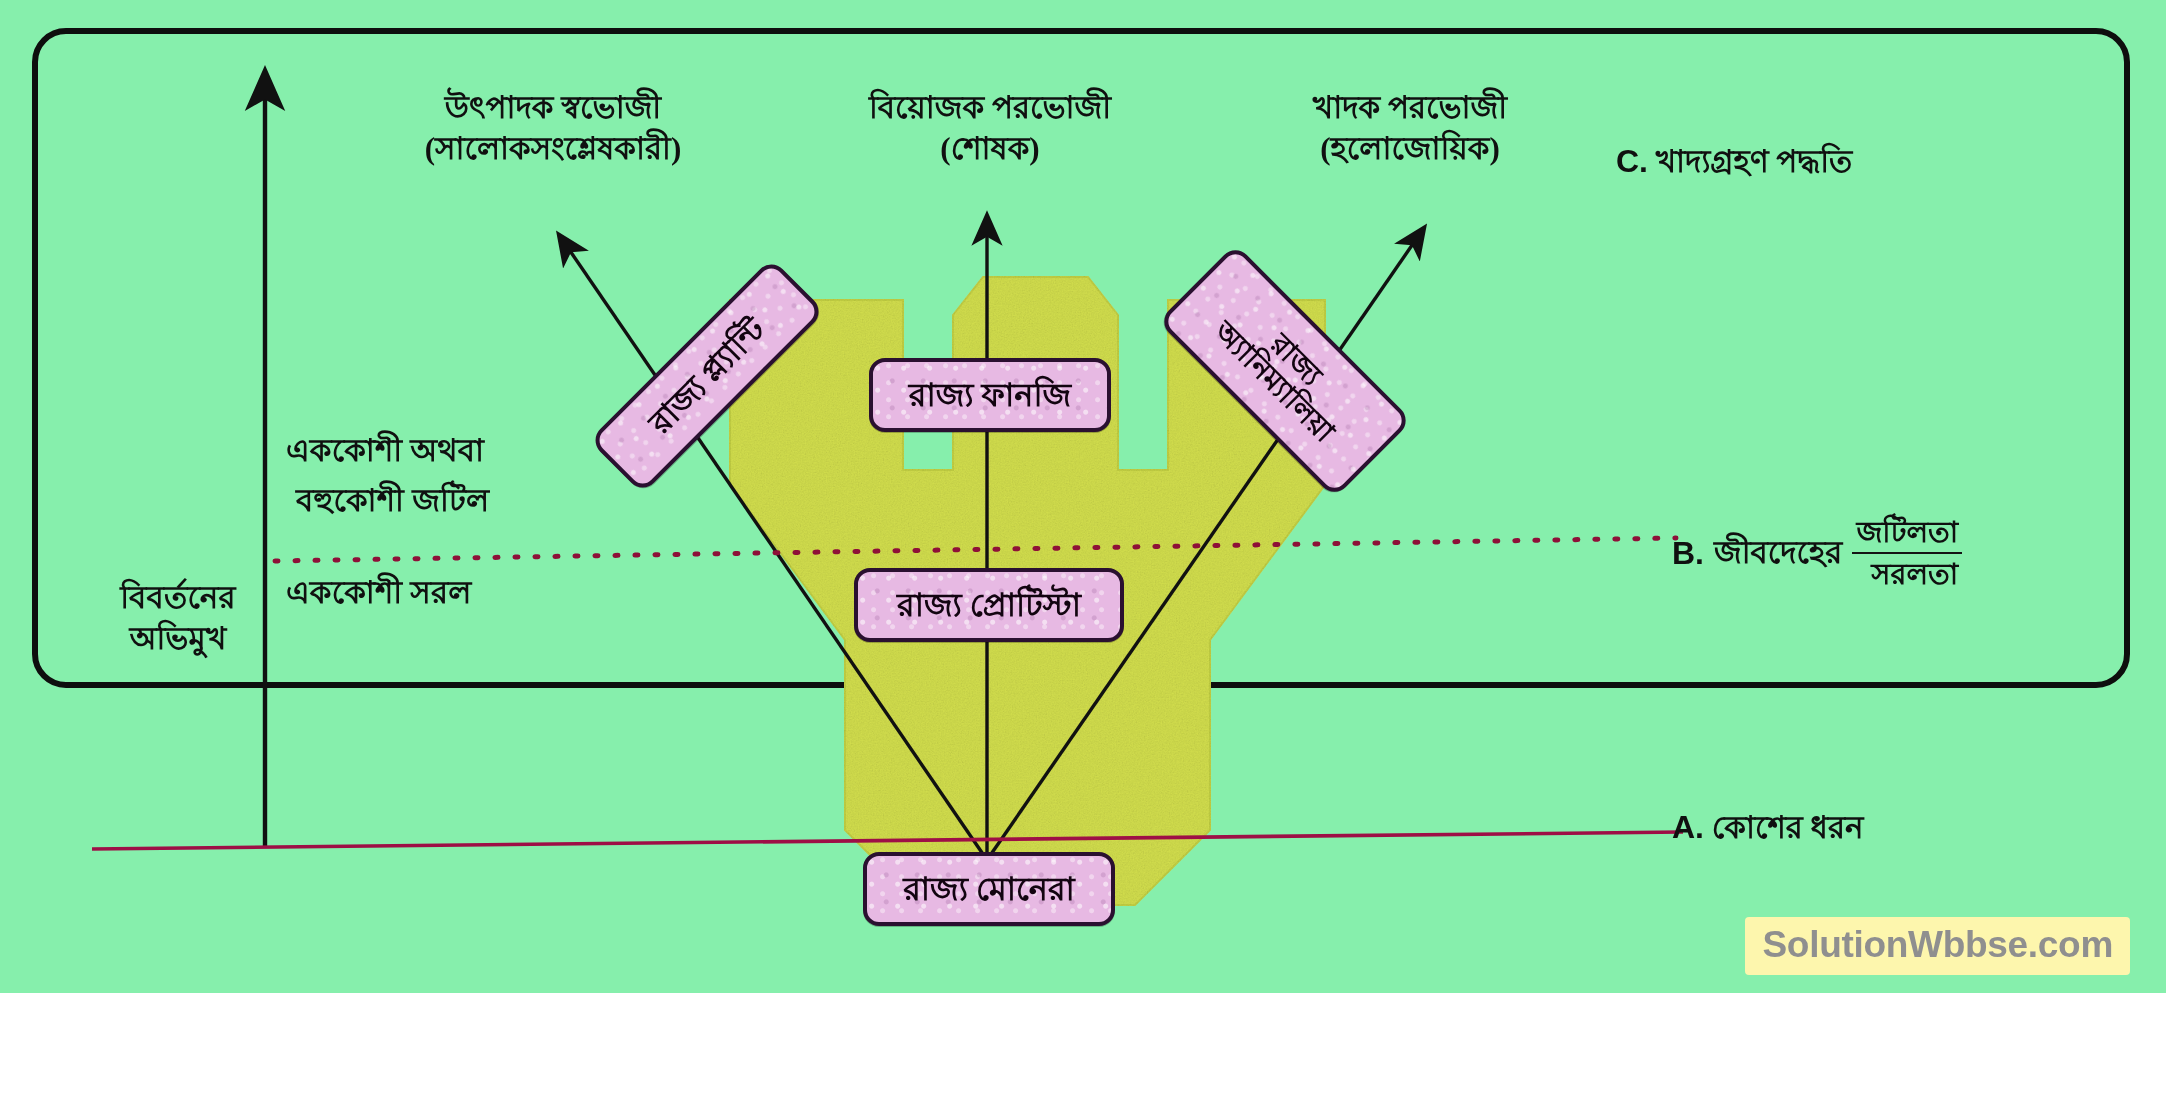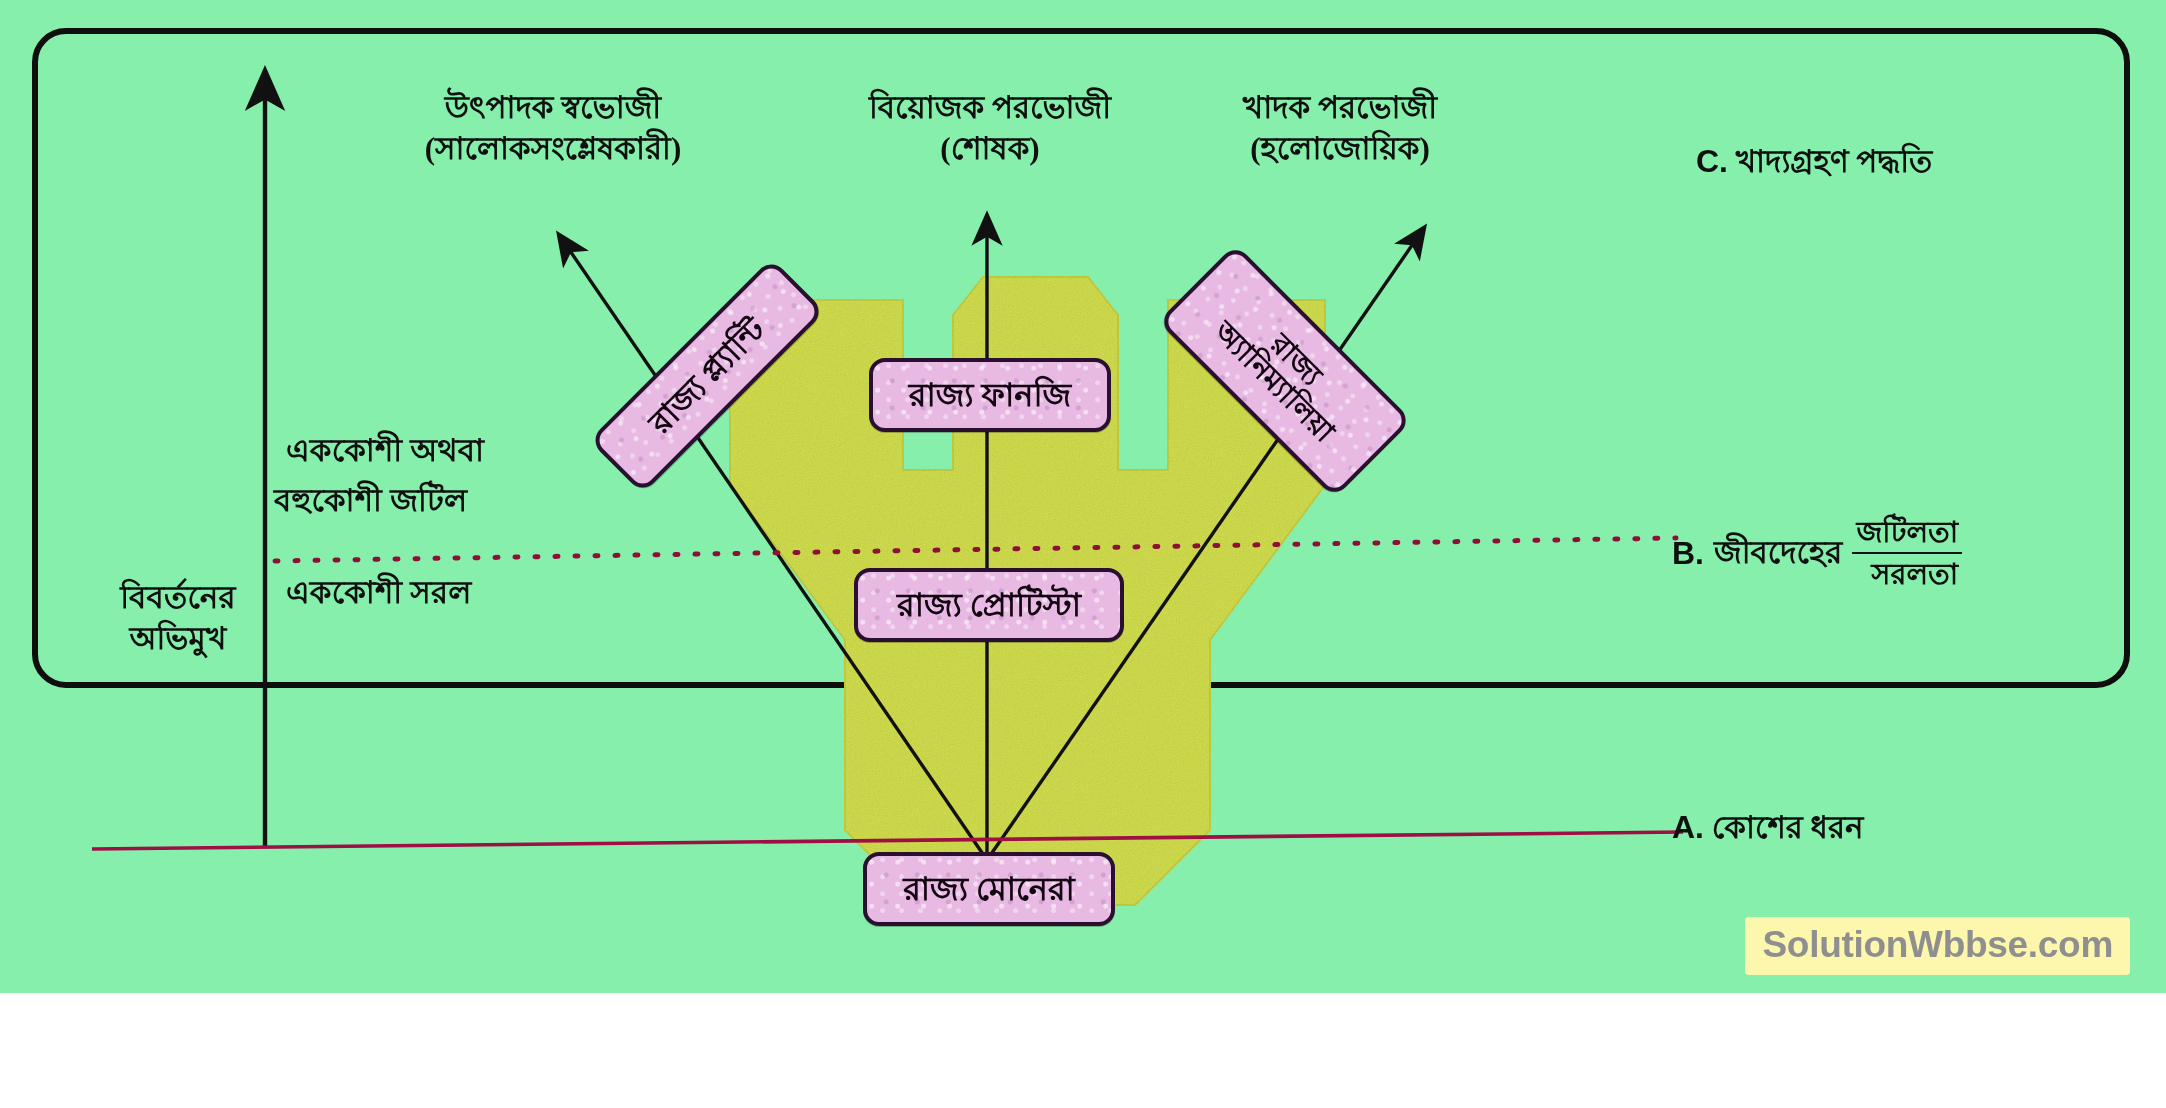--- a/index.html
+++ b/index.html
@@ -183,27 +183,27 @@
   <div class="lbl col-head" style="left:553px;top:88px;">
     <div>উৎপাদক স্বভোজী</div>
     <div>(সালোকসংশ্লেষকারী)</div>
   </div>
 
   <div class="lbl col-head" style="left:990px;top:88px;">
     <div>বিয়োজক পরভোজী</div>
     <div>(শোষক)</div>
   </div>
 
-  <div class="lbl col-head" style="left:1340px;top:88px;">
+  <div class="lbl col-head" style="left:1410px;top:88px;">
     <div>খাদক পরভোজী</div>
     <div>(হলোজোয়িক)</div>
   </div>
 
 
-  <div class="lbl rhs" style="left:1696px;top:140px;">
+  <div class="lbl rhs" style="left:1616px;top:140px;">
     <span class="mk">C.</span>
     <span>খাদ্যগ্রহণ পদ্ধতি</span>
   </div>
 
   <div class="lbl rhs" style="left:1672px;top:513px;">
     <span class="inline-row">
       <span class="mk">B.</span>
       <span>জীবদেহের</span>
       <span class="frac">
         <span class="top bn-sm">জটিলতা</span>
@@ -217,21 +217,21 @@
     <span class="mk">A.</span>
     <span>কোশের ধরন</span>
   </div>
 
   <div class="lbl ctr bn" style="left:178px;top:578px;">
     <div>বিবর্তনের</div>
     <div>অভিমুখ</div>
   </div>
 
   <div class="lbl bn" style="left:286px;top:431px;">এককোশী অথবা</div>
-  <div class="lbl bn" style="left:274px;top:481px;">বহুকোশী জটিল</div>
+  <div class="lbl bn" style="left:296px;top:481px;">বহুকোশী জটিল</div>
   <div class="lbl bn" style="left:286px;top:573px;">এককোশী সরল</div>
 
   <div class="chip" style="left: 578px; top: 338px; width: 258px; height: 76px; transform: rotate(-45deg); background-color: rgb(231, 185, 227); border-color: rgb(42, 16, 48);">
     <span>রাজ্য প্ল্যান্টি</span>
   </div>
 
   <div class="chip" style="left: 869px; top: 358px; width: 242px; height: 74px; background-color: rgb(231, 185, 227); border-color: rgb(42, 16, 48);">
     <span>রাজ্য ফানজি</span>
   </div>
 

